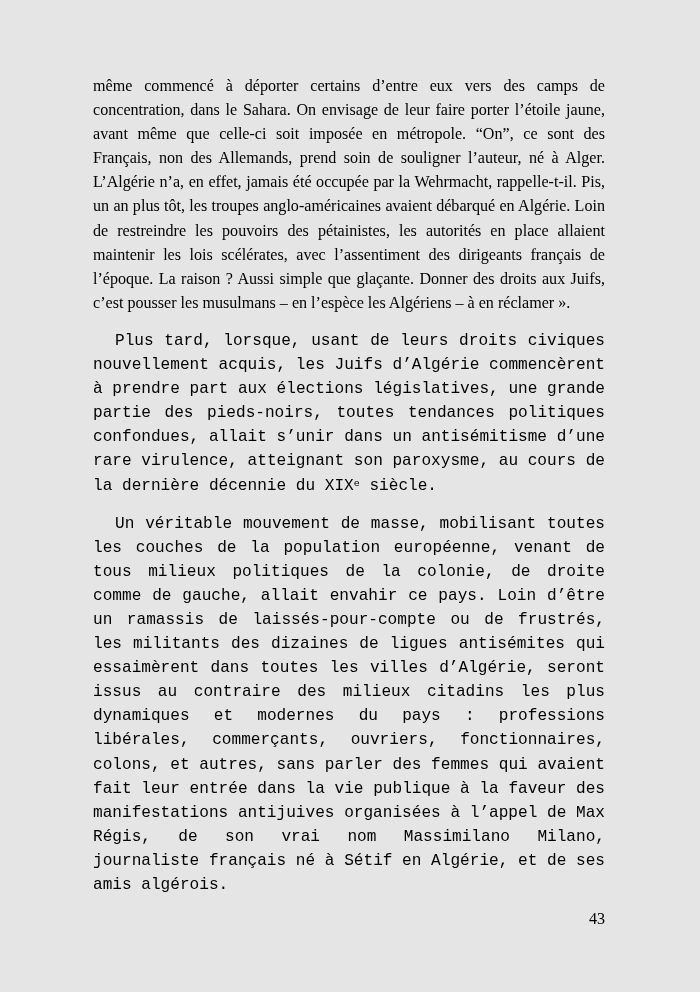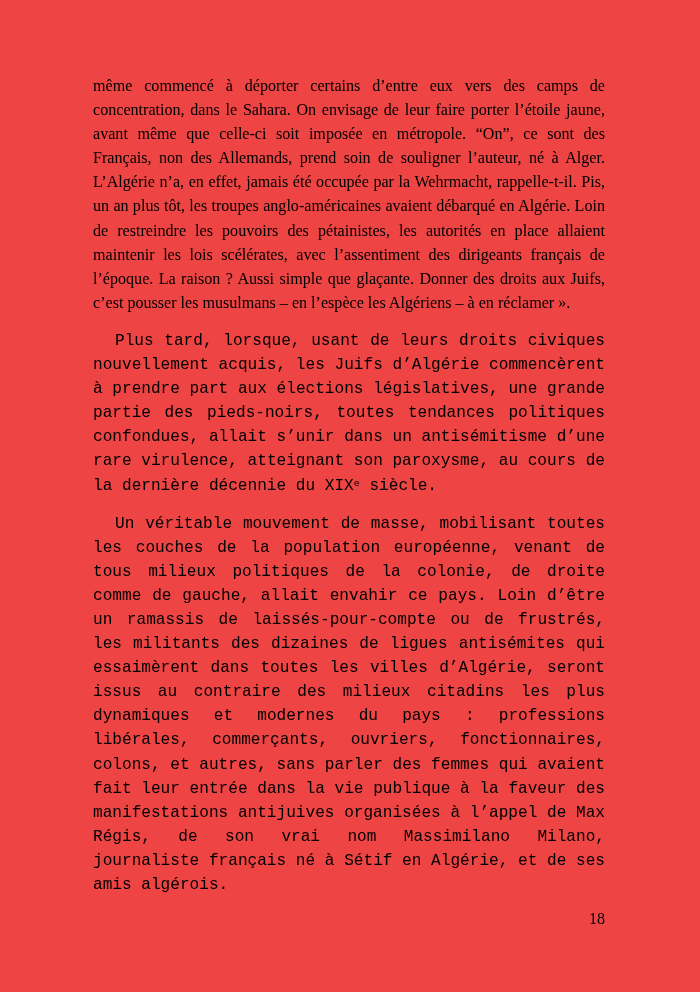--- a/index.html
+++ b/index.html
@@ -14,21 +14,21 @@
     font-family: "Liberation Serif", "DejaVu Serif", serif;
     color: #000000;
     -webkit-font-smoothing: antialiased;
   }
   .page {
     position: absolute;
     left: 0;
     top: 0;
     width: 700px;
     height: 992px;
-    background: #ef4444;
+    background: #e5e5e5;
     overflow: hidden;
   }
   .text-block {
     position: absolute;
     left: 93px;
     top: 74px;
     width: 512px;
   }
   p.para {
     margin: 0;
@@ -70,15 +70,15 @@
   <div class="text-block">
 
     <p class="para"><span>même commencé à déporter certains d’entre eux vers des camps de concentration, dans le Sahara. On envisage de leur faire porter l’étoile jaune, avant même que celle-ci soit imposée en métropole. “On”, ce sont des Français, non des Allemands, prend soin de souligner l’auteur, né à Alger. L’Algérie n’a, en effet, jamais été occupée par la Wehrmacht, rappelle-t-il. Pis, un an plus tôt, les troupes anglo-américaines avaient débarqué en Algérie. Loin de restreindre les pouvoirs des pétainistes, les autorités en place allaient maintenir les lois scélérates, avec l’assentiment des dirigeants français de l’époque. La raison ? Aussi simple que glaçante. Donner des droits aux Juifs, c’est pousser les musulmans – en l’espèce les Algériens – à en réclamer ».</span></p>
 
     <p class="para indent"><span>Plus tard, lorsque, usant de leurs droits civiques nouvellement acquis, les Juifs d’Algérie commencèrent à prendre part aux élections législatives, une grande partie des pieds-noirs, toutes tendances politiques confondues, allait s’unir dans un antisémitisme d’une rare virulence, atteignant son paroxysme, au cours de la dernière décennie du XIX</span><sup class="ord">e</sup><span> siècle.</span></p>
 
     <p class="para indent"><span>Un véritable mouvement de masse, mobilisant toutes les couches de la population européenne, venant de tous milieux politiques de la colonie, de droite comme de gauche, allait envahir ce pays. Loin d’être un ramassis de laissés-pour-compte ou de frustrés, les militants des dizaines de ligues antisémites qui essaimèrent dans toutes les villes d’Algérie, seront issus au contraire des milieux citadins les plus dynamiques et modernes du pays : professions libérales, commerçants, ouvriers, fonctionnaires, colons, et autres, sans parler des femmes qui avaient fait leur entrée dans la vie publique à la faveur des manifestations antijuives organisées à l’appel de Max Régis, de son vrai nom Massimilano Milano, journaliste français né à Sétif en Algérie, et de ses amis algérois.</span></p>
 
   </div>
 
-  <div class="folio">18</div>
+  <div class="folio">43</div>
 
 </div>
 
 </body></html>

